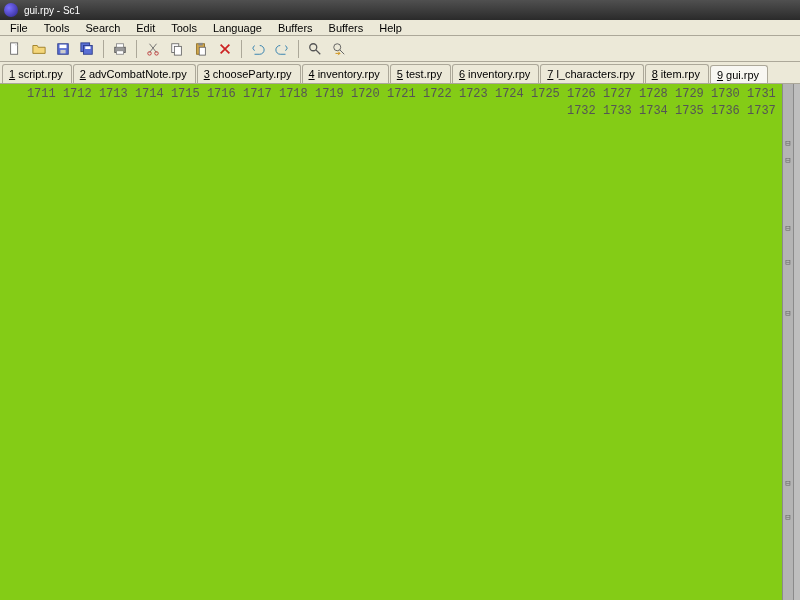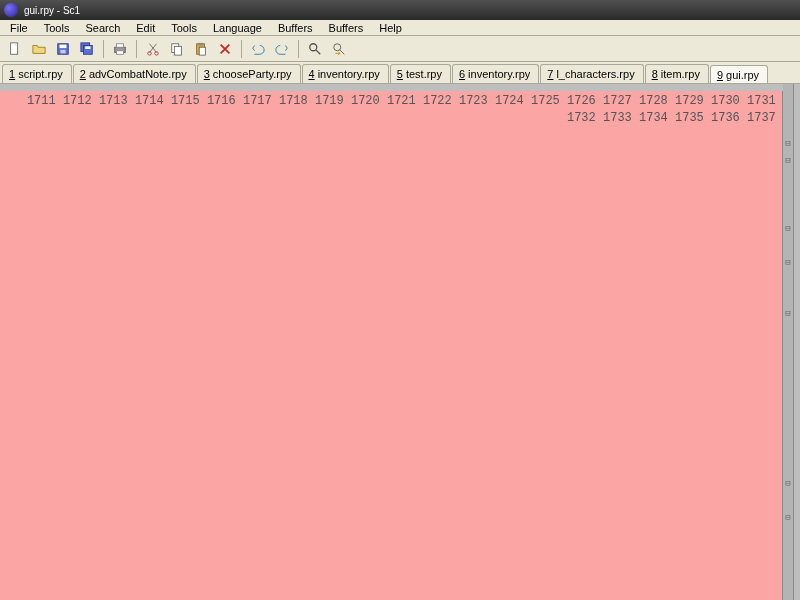--- a/index.html
+++ b/index.html
@@ -11,21 +11,21 @@
 .menubar .mi { padding:2px 8px; cursor:default; }
 .toolbar { background:#ece9d8; height:26px; display:flex; align-items:center; border-bottom:1px solid #aca899; padding:0 4px; gap:2px; }
 .toolbar .tbtn { width:22px; height:20px; display:flex; align-items:center; justify-content:center; border:1px solid transparent; border-radius:2px; cursor:default; }
 .toolbar .sep { width:1px; height:18px; background:#aca899; margin:0 3px; }
 .toolbar svg { width:14px; height:14px; }
 .tabbar { background:#ece9d8; height:22px; display:flex; align-items:flex-end; border-bottom:1px solid #aca899; padding:0 2px; overflow:hidden; }
 .tab { padding:3px 8px 3px 6px; border:1px solid #aca899; border-bottom:none; background:#ece9d8; margin-right:1px; border-radius:3px 3px 0 0; font-size:11px; white-space:nowrap; cursor:default; display:flex; align-items:center; gap:3px; }
 .tab .n { text-decoration:underline; }
 .tab.active { background:#f8f7f2; position:relative; top:1px; }
 .editor { flex:1; display:flex; overflow:hidden; background:#bebebe; font-family:Consolas,"Courier New",monospace; font-size:12px; }
-.gutter { background:#fca5a5; color:#555; border-right:1px solid #8a8a8a; text-align:right; padding:2px 6px 2px 20px; line-height:17px; user-select:none;margin-top:7px; }
+.gutter { background:#84cc16; color:#555; border-right:1px solid #8a8a8a; text-align:right; padding:2px 6px 2px 20px; line-height:17px; user-select:none; }
 .fold { width:14px; background:#b4b4b4; border-right:1px solid #8a8a8a; }
 .fold .ln { height:17px; display:flex; align-items:center; justify-content:center; color:#666; font-size:9px; }
 .code { flex:1; padding:2px 0 2px 6px; line-height:17px; white-space:pre; color:#1a1a1a; overflow:hidden; }
 </style>
 </head>
 <body>
 
 <div class="titlebar">
   <div class="ticon"></div>
   <div class="title">gui.rpy - Sc1</div>

